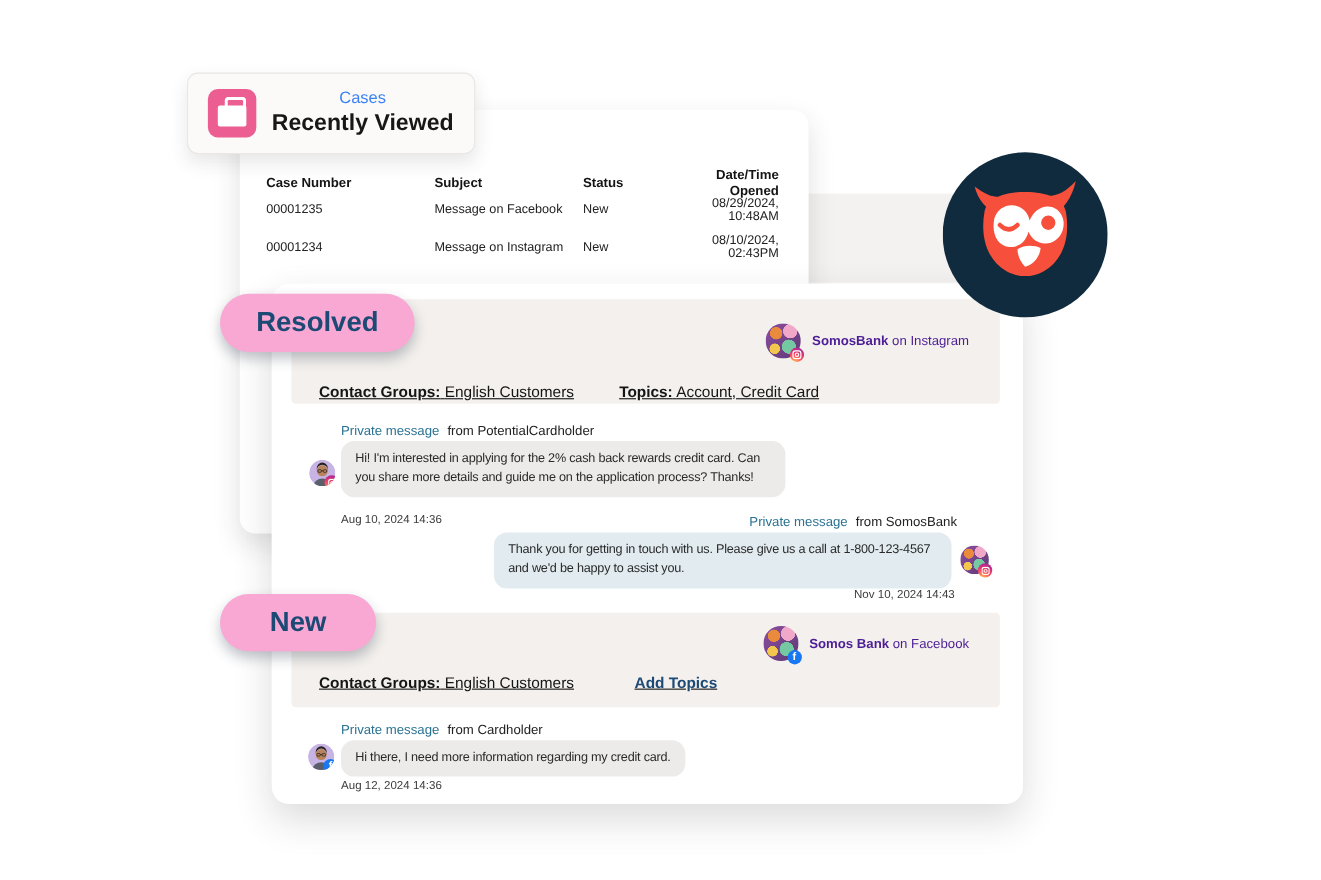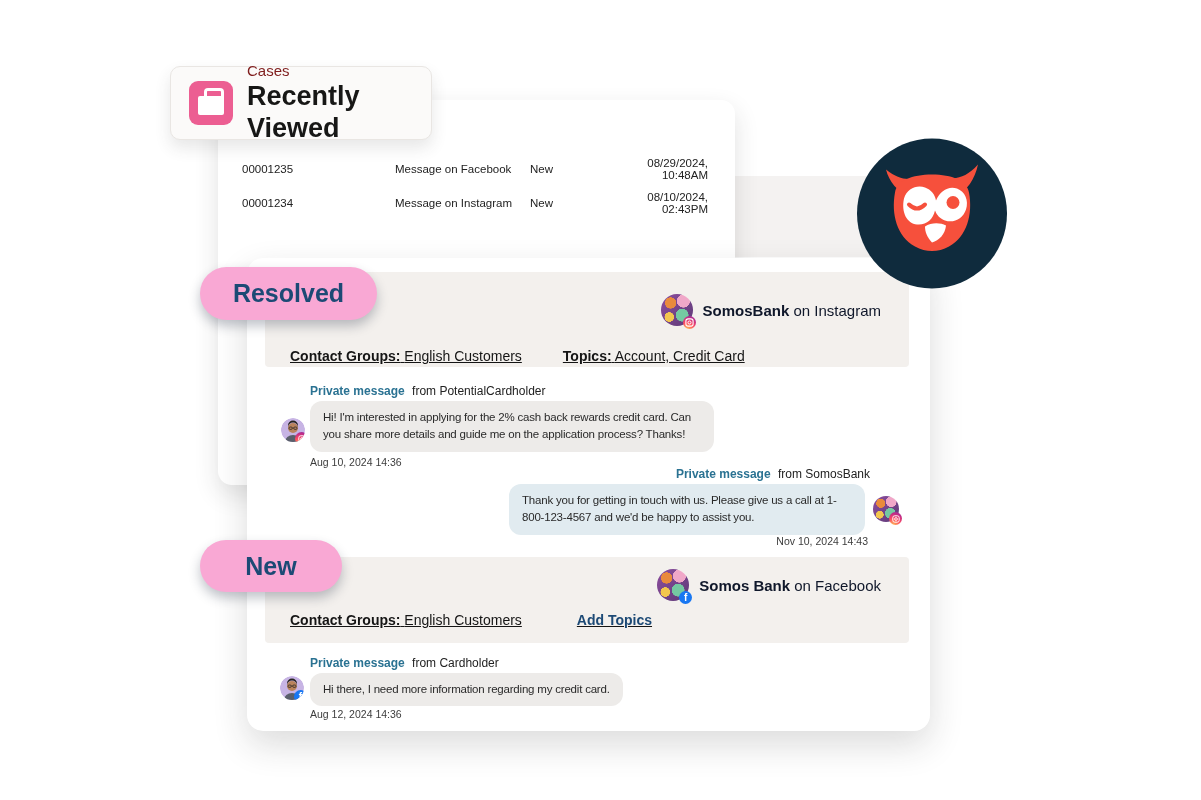--- a/index.html
+++ b/index.html
@@ -32,38 +32,38 @@
   .header-card {
     position:absolute; left:170px; top:66px; width:262px; height:74px;
     background:#fbfaf9; border:1px solid #e9e6e3; border-radius:10px;
     box-shadow:0 8px 16px rgba(60,60,60,.12);
     display:flex; align-items:center; gap:14px; padding-left:18px;
     z-index:3;
   }
   .case-icon { width:44px; height:44px; background:#ec5e92; border-radius:9px; position:relative; flex:0 0 auto; }
   .case-icon::before { content:""; position:absolute; left:9px; top:15px; width:26px; height:19px; background:#fff; border-radius:2px; }
   .case-icon::after  { content:""; position:absolute; left:15px; top:7px; width:14px; height:11px; border:3.5px solid #fff; border-bottom:none; border-radius:4px 4px 0 0; }
-  .hc-eyebrow { font-size:15px; color:#7f1d1d; line-height:1.2; }
-  .hc-title   { font-size:27px; font-weight:bold; color:#171716; line-height:1.2; }
+  .hc-eyebrow { font-size:15px; color:#3b82f6; line-height:1.2;text-align:center; }
+  .hc-title   { font-size:21px; font-weight:bold; color:#171716; line-height:1.2; }
 
   
   .owl-logo { position:absolute; left:857px; top:137px; width:150px; height:153px; z-index:5; }
 
   
   .convo-card {
     position:absolute; left:247px; top:258px; width:683px; height:473px;
     background:#fff; border-radius:16px;
     box-shadow:0 14px 34px rgba(40,40,40,.16);
     z-index:2;
   }
   .hdr-block { position:absolute; left:18px; width:644px; background:#f3f0ed; border-radius:4px; }
   .hdr-block-1 { top:14px; height:95px; }
   .hdr-block-2 { top:299px; height:86px; }
   .account-row { position:absolute; right:28px; display:flex; align-items:center; gap:10px; }
-  .account-name { font-size:15px; color:#0f172a; white-space:nowrap; }
+  .account-name { font-size:12px; color:#4c1d95; white-space:nowrap; }
   .account-name b { font-weight:bold; }
   .meta-row { position:absolute; left:25px; font-size:14px; color:#151515; display:flex; white-space:nowrap;text-decoration:underline; }
   .meta-row b { font-weight:bold; }
   .meta-gap-1 { margin-left:41px; }
   .meta-gap-2 { margin-left:55px; }
   .add-topics { color:#1c4975; font-weight:bold; font-size:14px; cursor:pointer; }
 
   
   .bank-avatar {
     border-radius:50%; position:relative; flex:0 0 auto;
@@ -79,34 +79,34 @@
   .person-avatar { width:24px; height:24px; border-radius:50%; overflow:hidden; position:relative; flex:0 0 auto; }
   .badge {
     position:absolute; right:-3px; bottom:-3px; width:13px; height:13px; border-radius:50%;
     display:flex; align-items:center; justify-content:center;
   }
   .badge-ig { background:radial-gradient(circle at 30% 110%, #fdcb52 0%, #fd4d64 45%, #c22b86 75%, #8134af 100%); }
   .badge-fb { background:#1877f2; color:#fff; font-size:10px; font-weight:bold; line-height:1; }
 
   
   .msg-label { position:absolute; font-size:12px; color:#222; white-space:nowrap; }
-  .msg-label b { color:#2a7292; font-weight:bold;text-align:right; }
+  .msg-label b { color:#2a7292; font-weight:normal;text-align:right; }
   .msg-label span { margin-left:4px; }
   .bubble {
     font-size:11.5px; letter-spacing:-0.2px; line-height:1.5; color:#2a2a2a;
     border-radius:12px; padding:8px 13px;
   }
   .bubble-gray { background:#edebe9; }
   .bubble-blue { background:#e1ebf0; }
   .msg1-bubble { position:absolute; left:63px; top:143px; width:404px; }
   .msg1-avatar { position:absolute; left:34px; top:160px; }
-  .msg1-time   { position:absolute; left:63px;  top:198px;text-align:right; }
+  .msg1-time   { position:absolute; left:63px;  top:208px;text-align:right; }
   .msg2-label  { right:60px; top:209px; }
   .msg2-row    { position:absolute; right:31px; top:226px; display:flex; align-items:center; gap:8px; }
-  .msg2-bubble { width:356px; }
+  .msg2-bubble { width:416px; }
   .msg2-time   { position:absolute; right:62px; top:277px; }
   .msg3-bubble { position:absolute; left:63px; top:415px; white-space:nowrap; }
   .msg3-avatar { position:absolute; left:33px; top:418px; }
   .msg3-time   { position:absolute; left:63px; top:450px; }
   .timestamp { font-size:10.5px; color:#3c3c3c; white-space:nowrap; }
 
   
   .pill {
     position:absolute; display:flex; align-items:center; justify-content:center;
     background:#f9a8d4; color:#1c4a75; font-weight:bold; font-size:25px;
@@ -115,20 +115,26 @@
   .pill-resolved { left:200px; top:267px; width:177px; height:53px; }
   .pill-new      { left:200px; top:540px; width:142px; height:52px; }
 </style>
 </head>
 <body>
 
 <div class="gray-band"></div>
 
 <div class="table-card">
   <div class="cases-table">
+    <div class="t-row t-head">
+      <div>Case Number</div>
+      <div>Subject</div>
+      <div>Status</div>
+      <div class="t-cell-last">Date/Time Opened</div>
+    </div>
     <div class="t-row t-body-row">
       <div>00001235</div>
       <div>Message on Facebook</div>
       <div>New</div>
       <div class="t-cell-last">08/29/2024, 10:48AM</div>
     </div>
     <div class="t-row t-body-row">
       <div>00001234</div>
       <div>Message on Instagram</div>
       <div>New</div>

